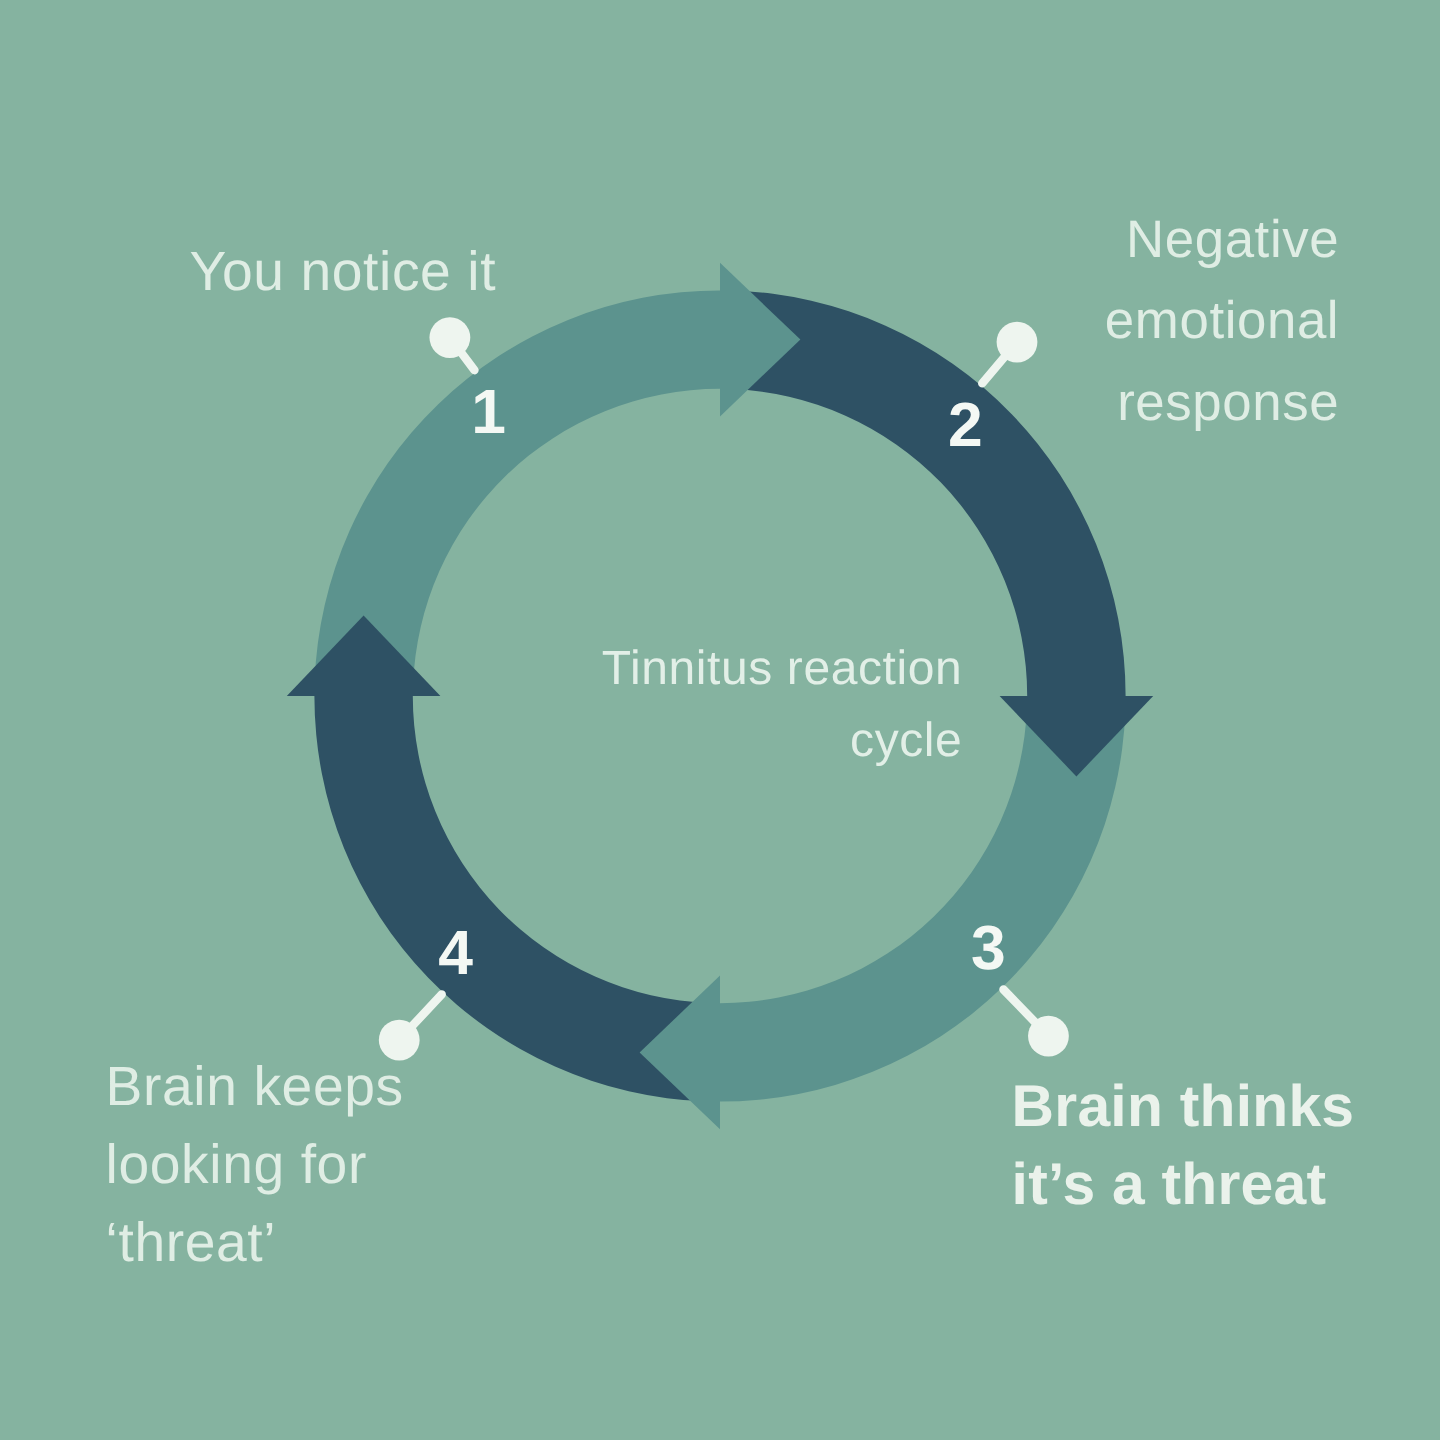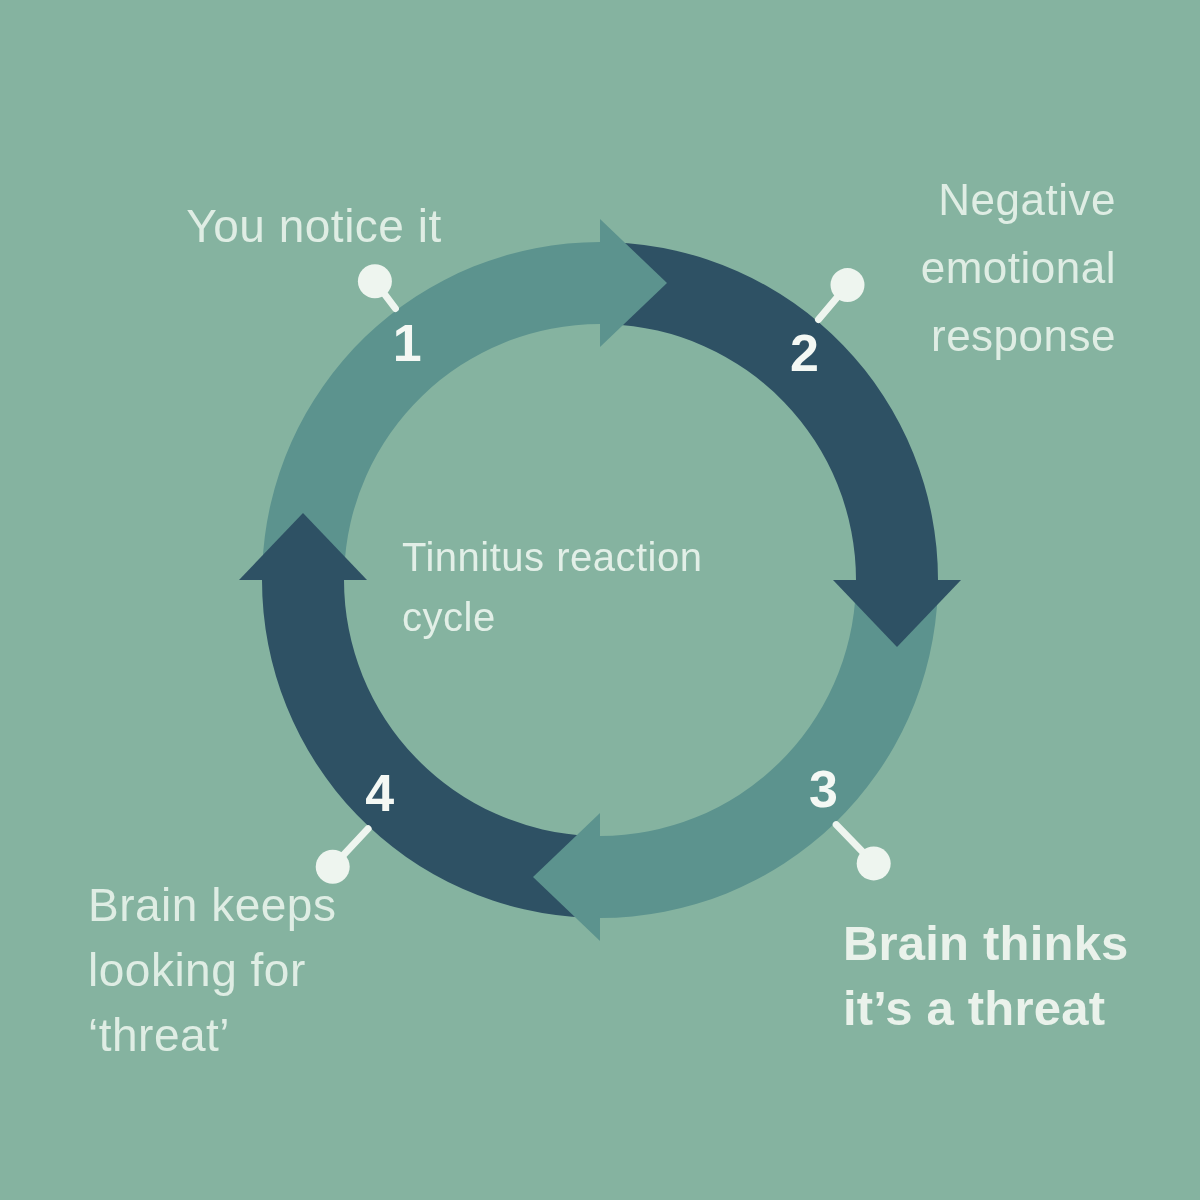--- a/index.html
+++ b/index.html
@@ -26,21 +26,20 @@
   .label {
     position: absolute;
     color: var(--label, #DFEDE4);
     letter-spacing: 0.5px;
     font-weight: 400;
   }
   .label-1 {
     left: 158px;
     top: 196px;
     width: 312px;
-    text-align: center;
     font-size: 46px;
     line-height: 60px;
   }
   .label-2 {
     left: 884px;
     top: 166px;
     width: 232px;
     text-align: right;
     font-size: 44px;
     line-height: 68px;
@@ -48,35 +47,34 @@
   .label-3 {
     left: 843px;
     top: 890px;
     width: 310px;
     text-align: left;
     font-size: 49px;
     line-height: 65px;
     font-weight: 600;
     color: var(--labelBold, #EAF2EB);
     letter-spacing: 0.2px;
-    margin-top: 21px;
   }
   .label-4 {
     left: 88px;
     top: 873px;
     width: 304px;
     font-size: 46px;
     line-height: 65px;
   }
   .center-title {
     position: absolute;
     left: 402px;
     top: 527px;
     width: 400px;
-    text-align: left;
+    text-align: right;
     font-size: 40px;
     line-height: 60px;
     color: var(--title, #E2EFE7);
     letter-spacing: 0.5px;
     font-weight: 400;
   }
   .num-text {
     font-family: "Liberation Sans", "DejaVu Sans", sans-serif;
     font-size: 52px;
     font-weight: 600;

